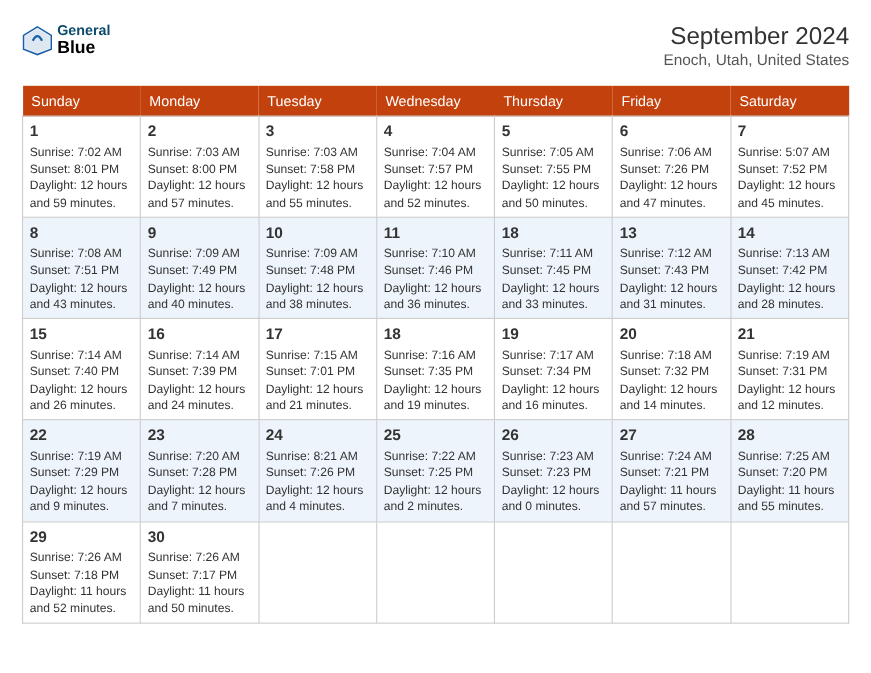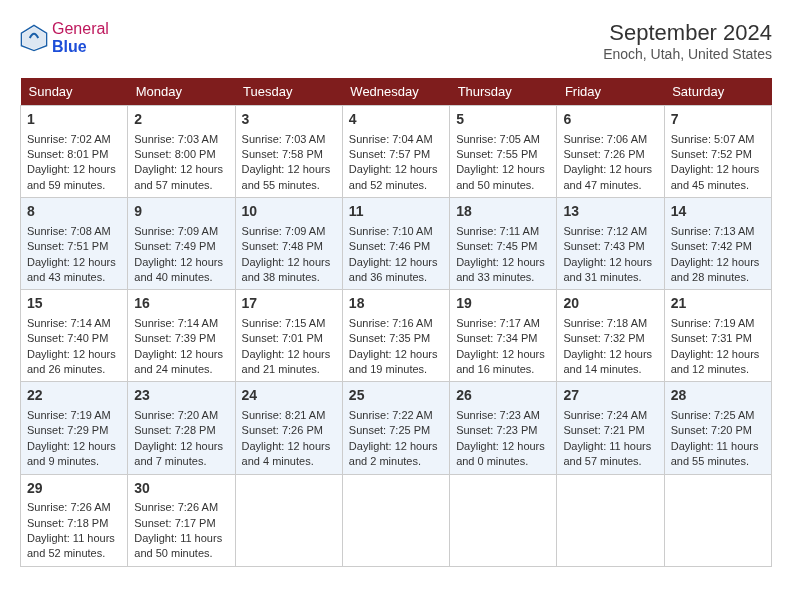--- a/index.html
+++ b/index.html
@@ -36,21 +36,21 @@
     .location {
       font-size: 14px;
       color: #555;
     }
     table {
       width: 100%;
       border-collapse: collapse;
       font-size: 11px;
     }
     th {
-      background-color: #7f1d1d;
+      background-color: #c2410c;
       color: #fff;
       text-align: left;
       padding: 6px 8px;
       font-size: 13px;
       font-weight: normal;
     }
     td {
       border: 1px solid #ccc;
       vertical-align: top;
       padding: 4px 6px;
@@ -75,22 +75,22 @@
 <body>
 
 <div class="header">
   <div class="logo">
     <svg class="logo-icon" viewBox="0 0 40 40" xmlns="http://www.w3.org/2000/svg">
       <polygon points="20,4 36,14 36,30 20,36 4,30 4,14" fill="#1a5fa8" opacity="0.15"></polygon>
       <polygon points="20,2 38,13 38,31 20,38 2,31 2,13" fill="none" stroke="#1a5fa8" stroke-width="2"></polygon>
       <path d="M14,20 Q20,8 26,20" fill="none" stroke="#1a5fa8" stroke-width="3"></path>
     </svg>
     <div>
-      <div style="font-size:16px;font-weight:normal;color:#be185d;">General</div>
-      <div style="font-size:16px;font-weight:bold;color:#1d4ed8;">Blue</div>
+      <div style="font-size:13px;font-weight:bold;color:#0c4a6e;">General</div>
+      <div style="font-size:16px;font-weight:bold;color:#000000;">Blue</div>
     </div>
   </div>
   <div class="title-block">
     <div class="month-title">September 2024</div>
     <div class="location">Enoch, Utah, United States</div>
   </div>
 </div>
 
 <table>
   <thead>

